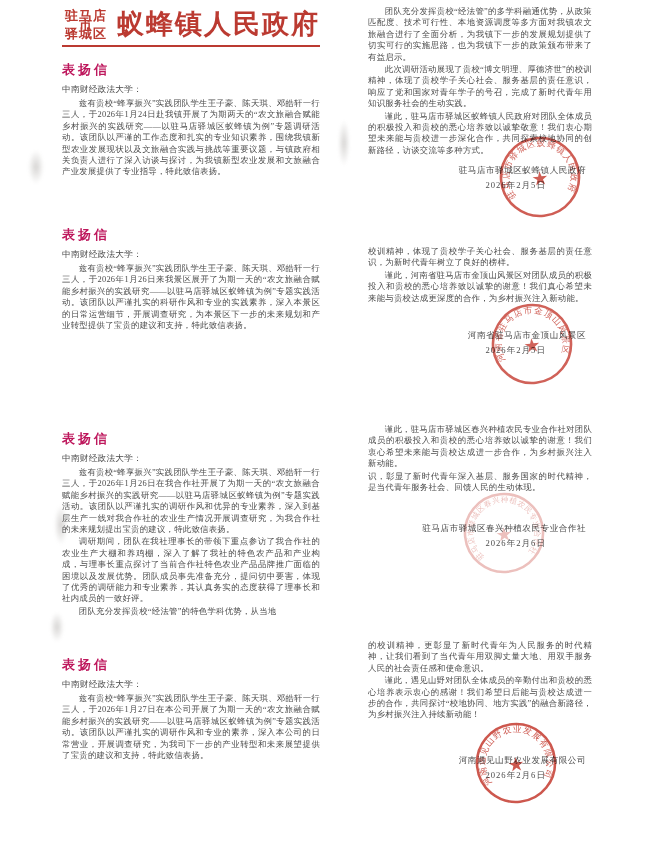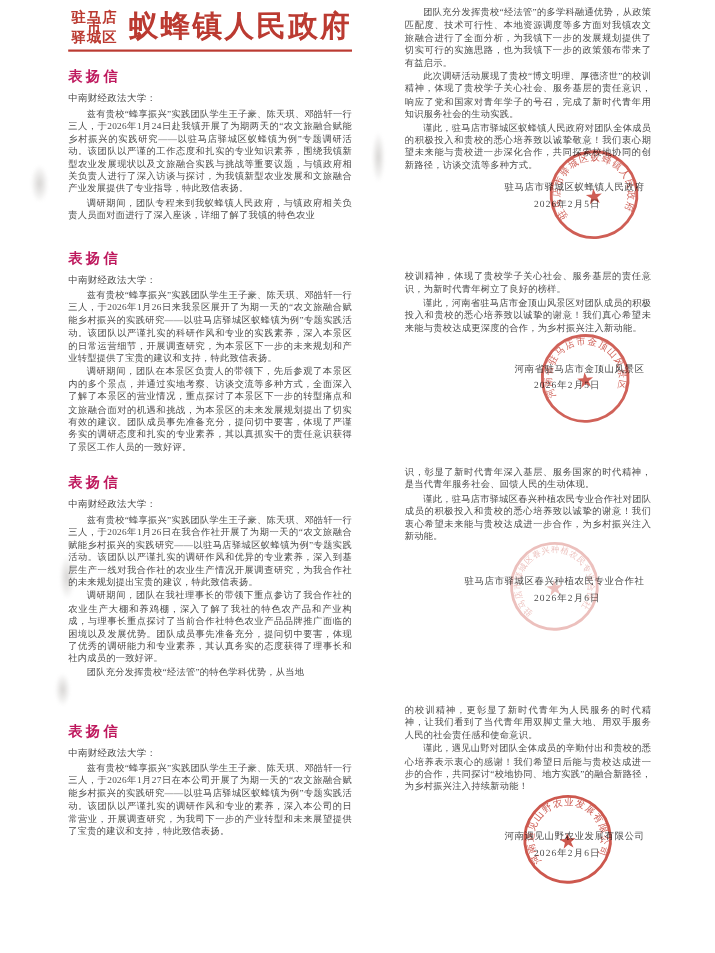--- a/index.html
+++ b/index.html
@@ -56,28 +56,26 @@
       <div class="lh-prefix">
         <span>驻马店市</span>
         <span>驿城区</span>
       </div>
       <h1 class="lh-title">蚁蜂镇人民政府</h1>
     </header>
     <div class="lh-rule"></div>
     <h2 class="letter-title">表扬信</h2>
     <p class="salutation">中南财经政法大学：</p>
     <p class="body">兹有贵校“蜂享振兴”实践团队学生王子豪、陈天琪、邓皓轩一行三人，于2026年1月24日赴我镇开展了为期两天的“农文旅融合赋能乡村振兴的实践研究——以驻马店驿城区蚁蜂镇为例”专题调研活动。该团队以严谨的工作态度和扎实的专业知识素养，围绕我镇新型农业发展现状以及文旅融合实践与挑战等重要议题，与镇政府相关负责人进行了深入访谈与探讨，为我镇新型农业发展和文旅融合产业发展提供了专业指导，特此致信表扬。</p>
-    <p class="body">调研期间，团队专程来到我蚁蜂镇人民政府，与镇政府相关负责人员面对面进行了深入座谈，详细了解了我镇的特色农业</p>
   </section>
 
   <section class="scan col-left" style="top:226px;">
     <h2 class="letter-title" style="margin-top:0;">表扬信</h2>
     <p class="salutation">中南财经政法大学：</p>
     <p class="body">兹有贵校“蜂享振兴”实践团队学生王子豪、陈天琪、邓皓轩一行三人，于2026年1月26日来我景区展开了为期一天的“农文旅融合赋能乡村振兴的实践研究——以驻马店驿城区蚁蜂镇为例”专题实践活动。该团队以严谨扎实的科研作风和专业的实践素养，深入本景区的日常运营细节，开展调查研究，为本景区下一步的未来规划和产业转型提供了宝贵的建议和支持，特此致信表扬。</p>
-    <p class="body">调研期间，团队在本景区负责人的带领下，先后参观了本景区内的多个景点，并通过实地考察、访谈交流等多种方式，全面深入了解了本景区的营业情况，重点探讨了本景区下一步的转型痛点和文旅融合面对的机遇和挑战，为本景区的未来发展规划提出了切实有效的建议。团队成员事先准备充分，提问切中要害，体现了严谨务实的调研态度和扎实的专业素养，其以真抓实干的责任意识获得了景区工作人员的一致好评。</p>
   </section>
 
   <section class="scan col-left" style="top:430px;">
     <h2 class="letter-title" style="margin-top:0;">表扬信</h2>
     <p class="salutation">中南财经政法大学：</p>
     <p class="body">兹有贵校“蜂享振兴”实践团队学生王子豪、陈天琪、邓皓轩一行三人，于2026年1月26日在我合作社开展了为期一天的“农文旅融合赋能乡村振兴的实践研究——以驻马店驿城区蚁蜂镇为例”专题实践活动。该团队以严谨扎实的调研作风和优异的专业素养，深入到基层生产一线对我合作社的农业生产情况开展调查研究，为我合作社的未来规划提出宝贵的建议，特此致信表扬。</p>
     <p class="body">调研期间，团队在我社理事长的带领下重点参访了我合作社的农业生产大棚和养鸡棚，深入了解了我社的特色农产品和产业构成，与理事长重点探讨了当前合作社特色农业产品品牌推广面临的困境以及发展优势。团队成员事先准备充分，提问切中要害，体现了优秀的调研能力和专业素养，其认真务实的态度获得了理事长和社内成员的一致好评。</p>
     <p class="body">团队充分发挥贵校“经法管”的特色学科优势，从当地</p>
   </section>
 
@@ -116,22 +114,22 @@
         <path id="seal-arc-1" d="M 42 73 A 31 31 0 1 1 42.02 73" fill="none"></path>
         <text fill="#c43a2f" font-size="8.6" letter-spacing="1">
           <textPath href="#seal-arc-1" startOffset="50%" text-anchor="middle">河南省驻马店市金顶山风景区</textPath>
         </text>
         <text x="42" y="50" text-anchor="middle" font-size="19" fill="#c43a2f">★</text>
       </svg>
     </div>
   </section>
 
   <section class="scan col-right" style="top:424px;">
+    <p class="body">谨此，驻马店市驿城区春兴种植农民专业合作社对团队成员的积极投入和贵校的悉心培养致以诚挚的谢意！我们衷心希望未来能与贵校达成进一步合作，为乡村振兴注入新动能。</p>
     <p class="body noindent">识，彰显了新时代青年深入基层、服务国家的时代精神，是当代青年服务社会、回馈人民的生动体现。</p>
-    <p class="body">谨此，驻马店市驿城区春兴种植农民专业合作社对团队成员的积极投入和贵校的悉心培养致以诚挚的谢意！我们衷心希望未来能与贵校达成进一步合作，为乡村振兴注入新动能。</p>
     <div class="sign-block" style="margin-top:30px;">
       <div class="sig">驻马店市驿城区春兴种植农民专业合作社</div>
       <div class="date">2026年2月6日</div>
       <svg class="stamp s3" width="84" height="84" viewBox="0 0 84 84">
         <circle cx="42" cy="42" r="39" fill="none" stroke="#c43a2f" stroke-width="2.6"></circle>
         <path id="seal-arc-2" d="M 42 73 A 31 31 0 1 1 42.02 73" fill="none"></path>
         <text fill="#c43a2f" font-size="7.6" letter-spacing="0.5">
           <textPath href="#seal-arc-2" startOffset="50%" text-anchor="middle">驻马店市驿城区春兴种植农民专业合作社</textPath>
         </text>
         <text x="42" y="50" text-anchor="middle" font-size="19" fill="#c43a2f">★</text>

